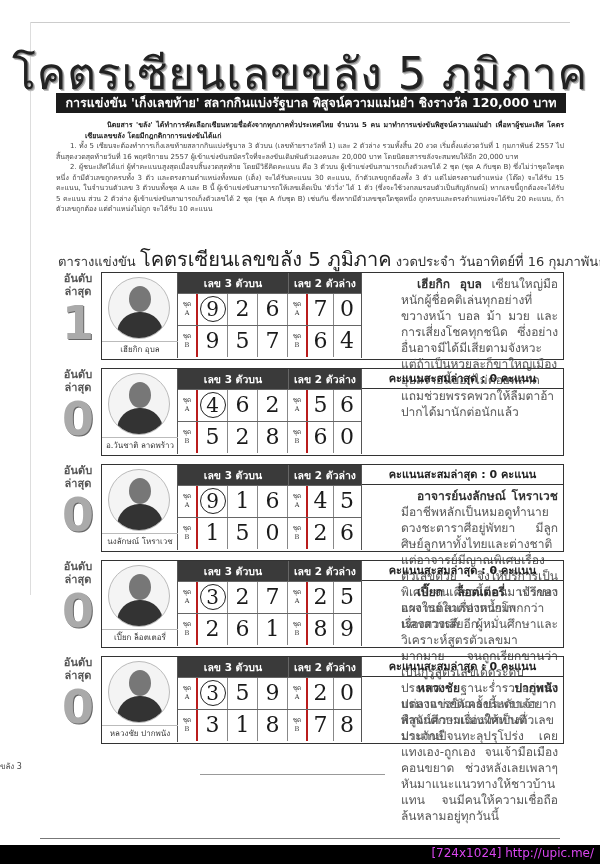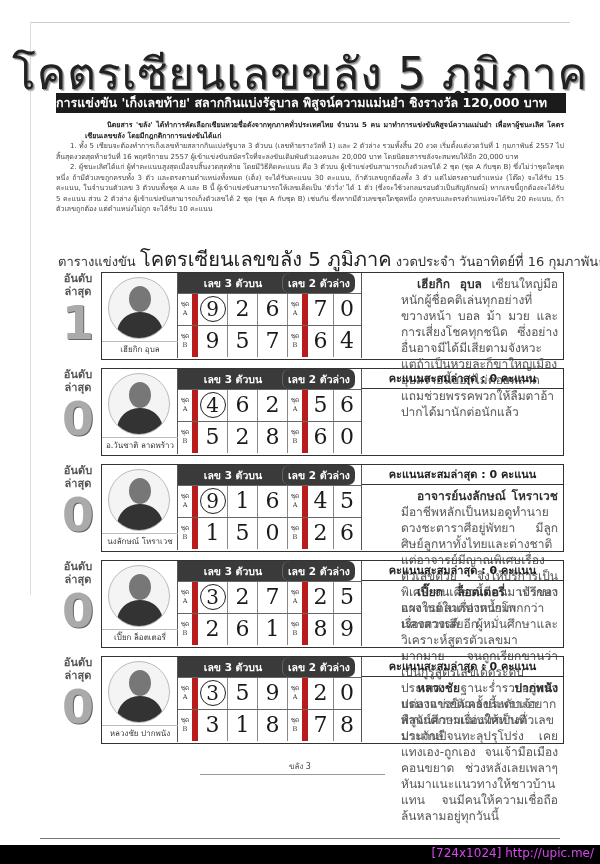--- a/index.html
+++ b/index.html
@@ -12,21 +12,21 @@
 
   .main-title {
     position: absolute; left: 0; width: 600px; top: 38px; text-align: center;
     font-size: 44px; font-weight: normal; color: #222; letter-spacing: 1px;
     text-shadow: 1px 1px 0 #888, 2px 2px 0 #bbb;
     font-family: "DejaVu Sans", sans-serif;
   }
   .banner {
     position: absolute; left: 56px; width: 510px; top: 93px; height: 20px;
     background: #1b1b1b; color: #fff; font-size: 12.5px; font-weight: bold;
-    text-align: left; line-height: 20px; white-space: nowrap; overflow: hidden;
+    text-align: center; line-height: 20px; white-space: nowrap; overflow: hidden;
   }
 
   .intro { position: absolute; left: 56px; width: 508px; top: 120px; font-size: 7px; line-height: 10.5px; color: #444; }
   .intro p { text-align: justify; }
   .intro .lead { font-weight: bold; color: #222; text-indent: 22px; margin-left: 29px; }
   .intro .rule { text-indent: 14px; }
 
   .table-title {
     position: absolute; left: 58px; top: 243px; width: 510px; white-space: nowrap;
     font-size: 13px; color: #333;
@@ -50,36 +50,36 @@
   .photo .head { position: absolute; left: 20px; top: 8px; width: 22px; height: 26px; border-radius: 50%; background: #777; }
   .photo .body { position: absolute; left: 8px; top: 34px; width: 46px; height: 34px; border-radius: 22px 22px 0 0; background: #333; }
   .photo-name {
     position: absolute; left: 0; width: 76px; bottom: 2px; text-align: center;
     font-size: 8px; color: #333; white-space: nowrap; border-top: 1px solid #bbb; padding-top: 1px;
   }
 
   .grid { position: absolute; left: 76px; top: 0; width: 183px; height: 85px; }
   .grid-head { position: absolute; top: 0; height: 20px; background: #3a3a3a; color: #fff; font-size: 10.5px; font-weight: bold; text-align: center; line-height: 20px; }
   .gh-3 { left: 0; width: 110px; }
-  .gh-2 { left: 104px; width: 73px; border-left: 1px solid #666; border-radius: 7px; }
+  .gh-2 { left: 110px; width: 73px; border-left: 1px solid #666; }
   .grid-row { position: absolute; left: 0; width: 183px; height: 32px; display: flex; border-top: 1px solid #666; }
   .gr-a { top: 20px; }
   .gr-b { top: 52px; }
-  .set-label { width: 20px; border-right: 6px solid #b91c1c; font-family: "DejaVu Serif", serif; font-size: 6.5px; text-align: center; line-height: 9px; padding-top: 6px; color: #333; }
+  .set-label { width: 20px; border-right: 2px solid #b91c1c; font-family: "DejaVu Serif", serif; font-size: 6.5px; text-align: center; line-height: 9px; padding-top: 6px; color: #333; }
   .digit { width: 30px; border-right: 1px solid #888; font-family: "DejaVu Serif", serif; font-size: 22px; text-align: center; line-height: 30px; color: #1a1a1a; }
   .digit.lower { width: 26px; }
   .digit:last-child { border-right: none; }
   .digit.circled span { display: inline-block; width: 26px; height: 26px; line-height: 24px; border: 1.5px solid #222; border-radius: 50%; font-size: 20px; margin-top: 2px; }
 
   .score-area { position: absolute; left: 259px; top: 0; width: 202px; height: 85px; border-left: 1px solid #555; }
   .score-head { height: 20px; font-size: 11px; font-weight: bold; text-align: center; line-height: 20px; color: #222; border-bottom: 1.5px solid #333; white-space: nowrap; }
   .score-desc { padding: 3px 5px; font-size: 12px; line-height: 16px; color: #555; text-indent: 16px; text-align: justify; margin-left: 34px; }
   .score-desc b { color: #333; }
 
-  .page-footer { position: absolute; left: 0; width: 600px; top: 760px; text-align: center; font-size: 8px; color: #444; }
+  .page-footer { position: absolute; left: 0; width: 600px; top: 760px; font-size: 8px; color: #444; }
   .footer-rule { position: absolute; left: 200px; width: 185px; top: 774px; height: 1px; background: #999; }
   .bottom-rule { position: absolute; left: 40px; width: 520px; top: 838px; height: 1px; background: #777; }
 
   .watermark-bar { position: absolute; left: 0; top: 845px; width: 600px; height: 19px; background: #000; }
   .watermark-text { position: absolute; right: 6px; top: 1px; font-size: 12px; color: #d946ef; font-family: "DejaVu Sans", sans-serif; }
 </style>
 </head>
 <body>
 
 <div class="page">

